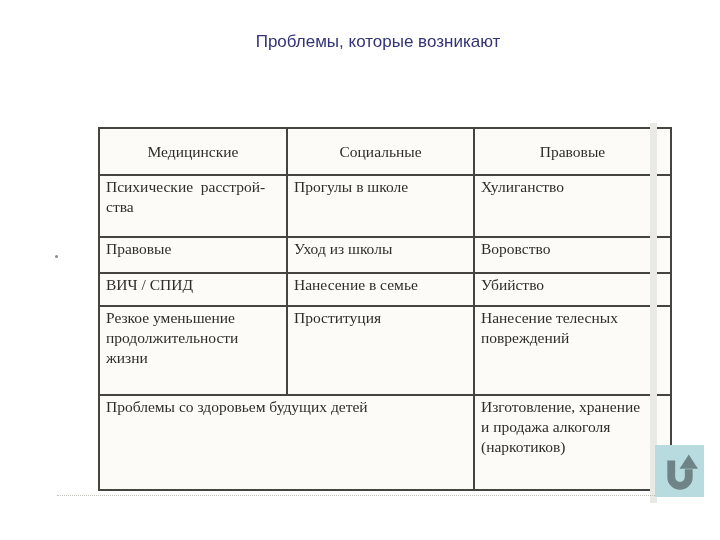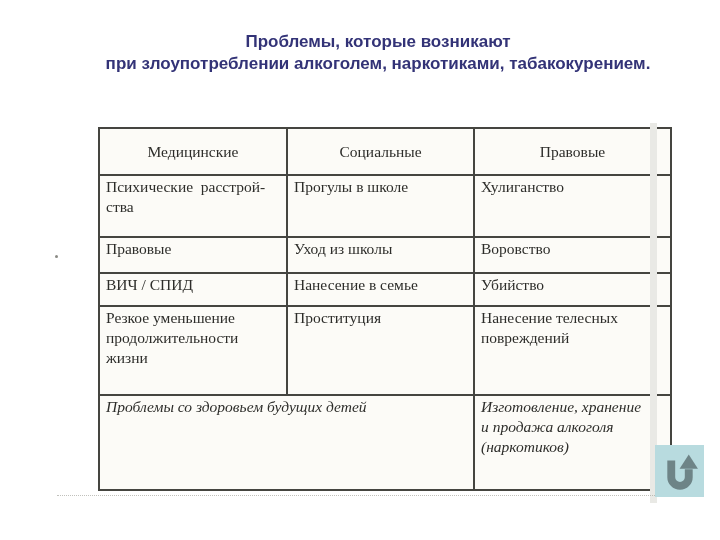--- a/index.html
+++ b/index.html
@@ -17,21 +17,21 @@
   }
 
   
   .title-block {
     position: absolute;
     left: 36px;
     top: 31px;
     width: 684px;
     text-align: center;
     color: #333377;
-    font-weight: bold;
+    font-weight: normal;
     font-size: 17px;
     line-height: 22px;
     font-family: "Liberation Sans", sans-serif;
   }
 
   
   .scan-table-wrap {
     position: absolute;
     left: 67px;
     top: 127px;
@@ -64,21 +64,21 @@
     vertical-align: middle;
     padding: 2px 4px;
   }
   table.problems { border: 2px solid #3a3a35; }
   tr.rh  { height: 34px; }
   tr.r1  { height: 42px; }
   tr.r2  { height: 26px; }
   tr.r3  { height: 39px; }
   tr.r4  { height: 15px; }
   tr.r5  { height: 63px; }
-  tr.r6  { height: 68px; font-style: italic; }
+  tr.r6  { height: 68px; }
   tr.r7  { height: 63px; }
   td.vmid { vertical-align: middle; }
 
   
   .scan-edge-band {
     position: absolute;
     left: 650px;
     top: 123px;
     width: 7px;
     height: 380px;
@@ -121,21 +121,20 @@
   }
   .return-button svg { display: block; }
 </style>
 </head>
 <body>
 
 <div class="slide">
 
   <div class="title-block">
     <div>Проблемы, которые возникают</div>
-    <div>при злоупотреблении алкоголем, наркотиками, табакокурением.</div>
   </div>
 
   <div class="scan-table-wrap">
     <table class="problems">
       <colgroup>
         <col style="width:188px">
         <col style="width:187px">
         <col style="width:197px">
       </colgroup>
       <tbody>

